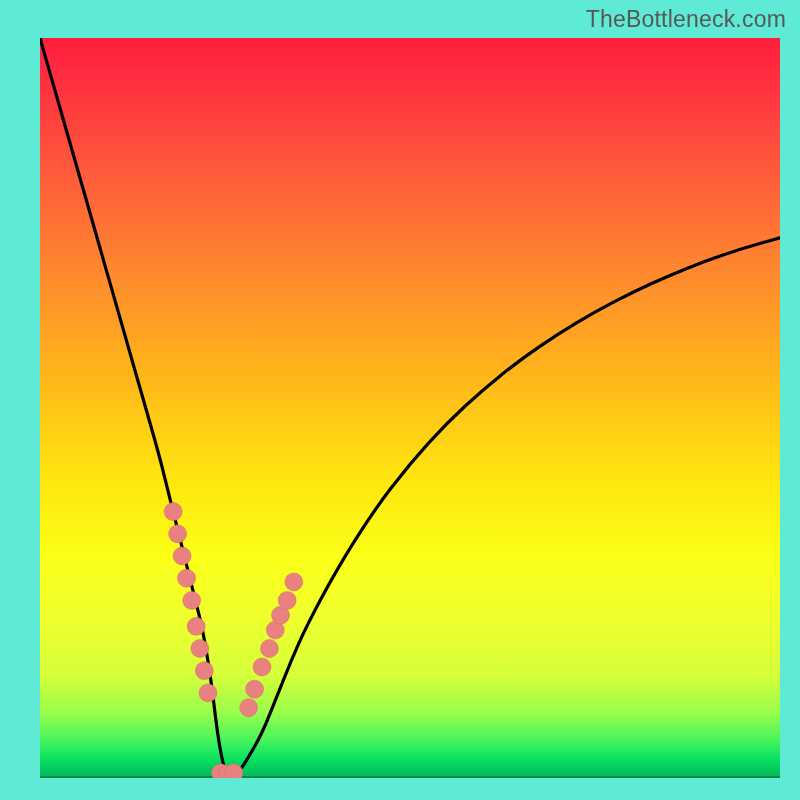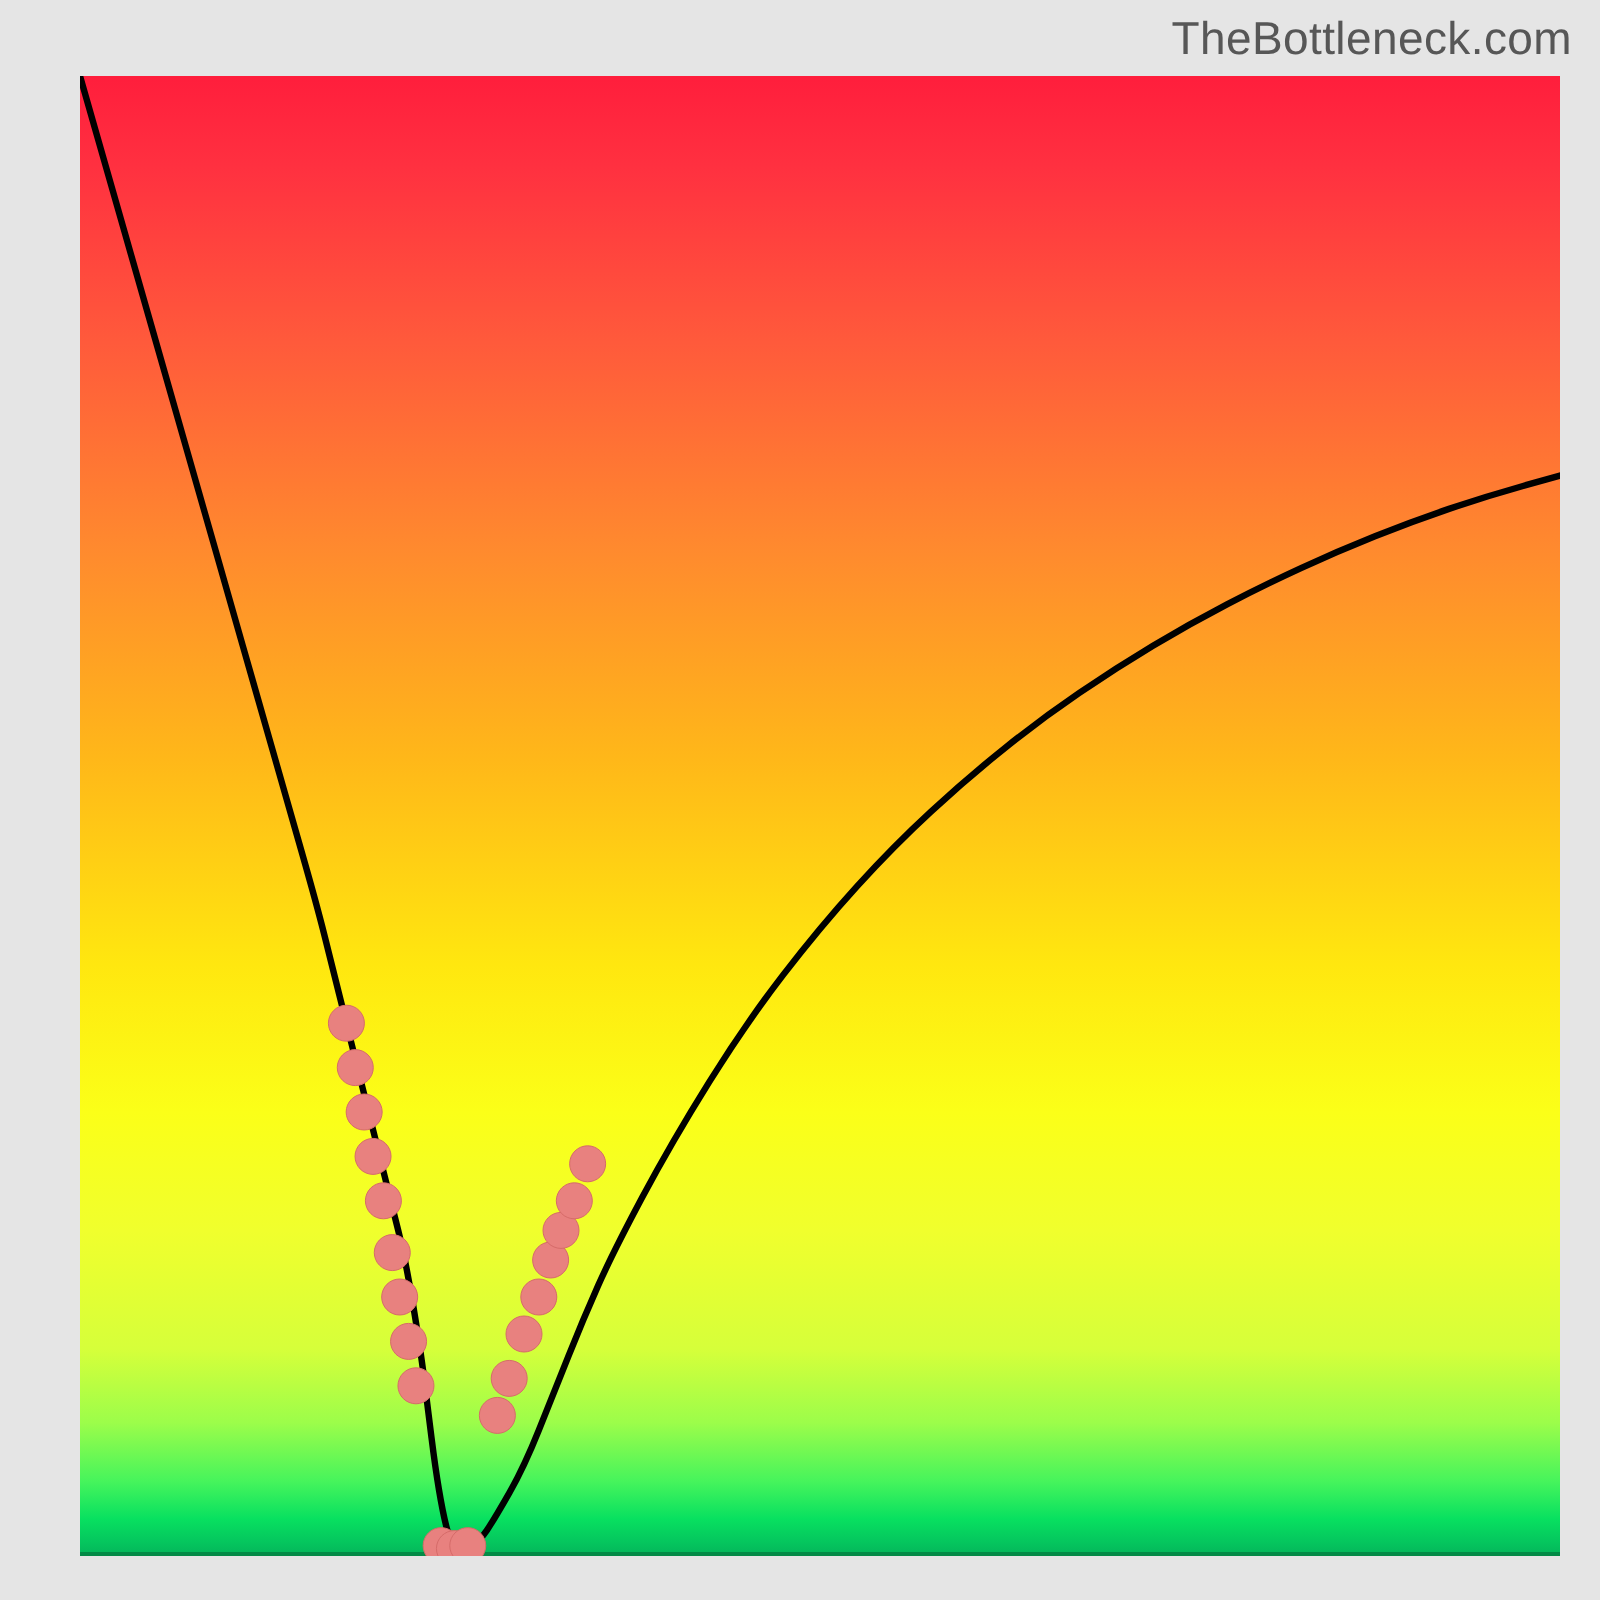--- a/index.html
+++ b/index.html
@@ -8,21 +8,21 @@
     width: 800px;
     height: 800px;
     background: #000;
     font-family: Arial, Helvetica, sans-serif;
     overflow: hidden;
   }
   .frame {
     position: relative;
     width: 800px;
     height: 800px;
-    background: #e5e5e5;
+    background: #5eead4;
   }
   .watermark {
     position: absolute;
     top: 6px;
     right: 14px;
     color: #575757;
     font-size: 23px;
     font-weight: 500;
     letter-spacing: 0.2px;
     z-index: 5;

